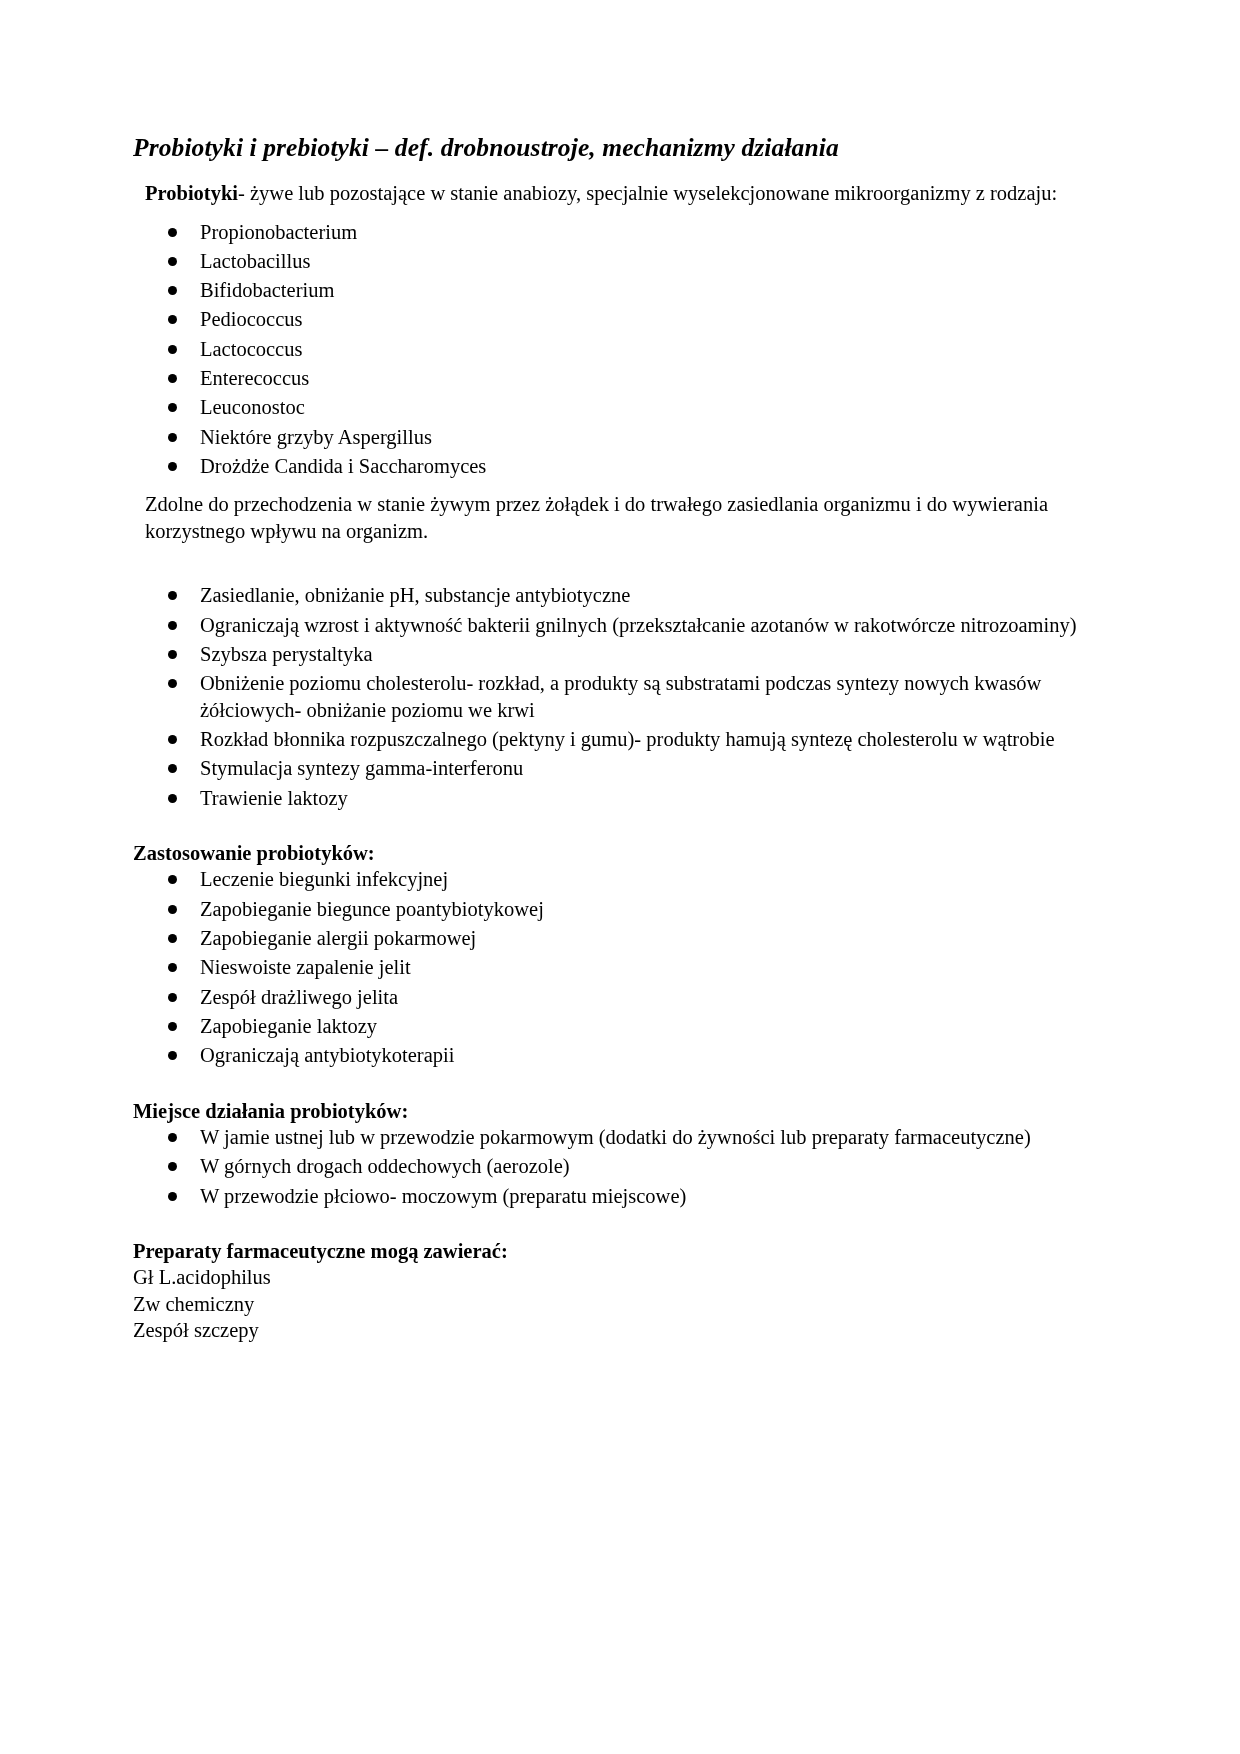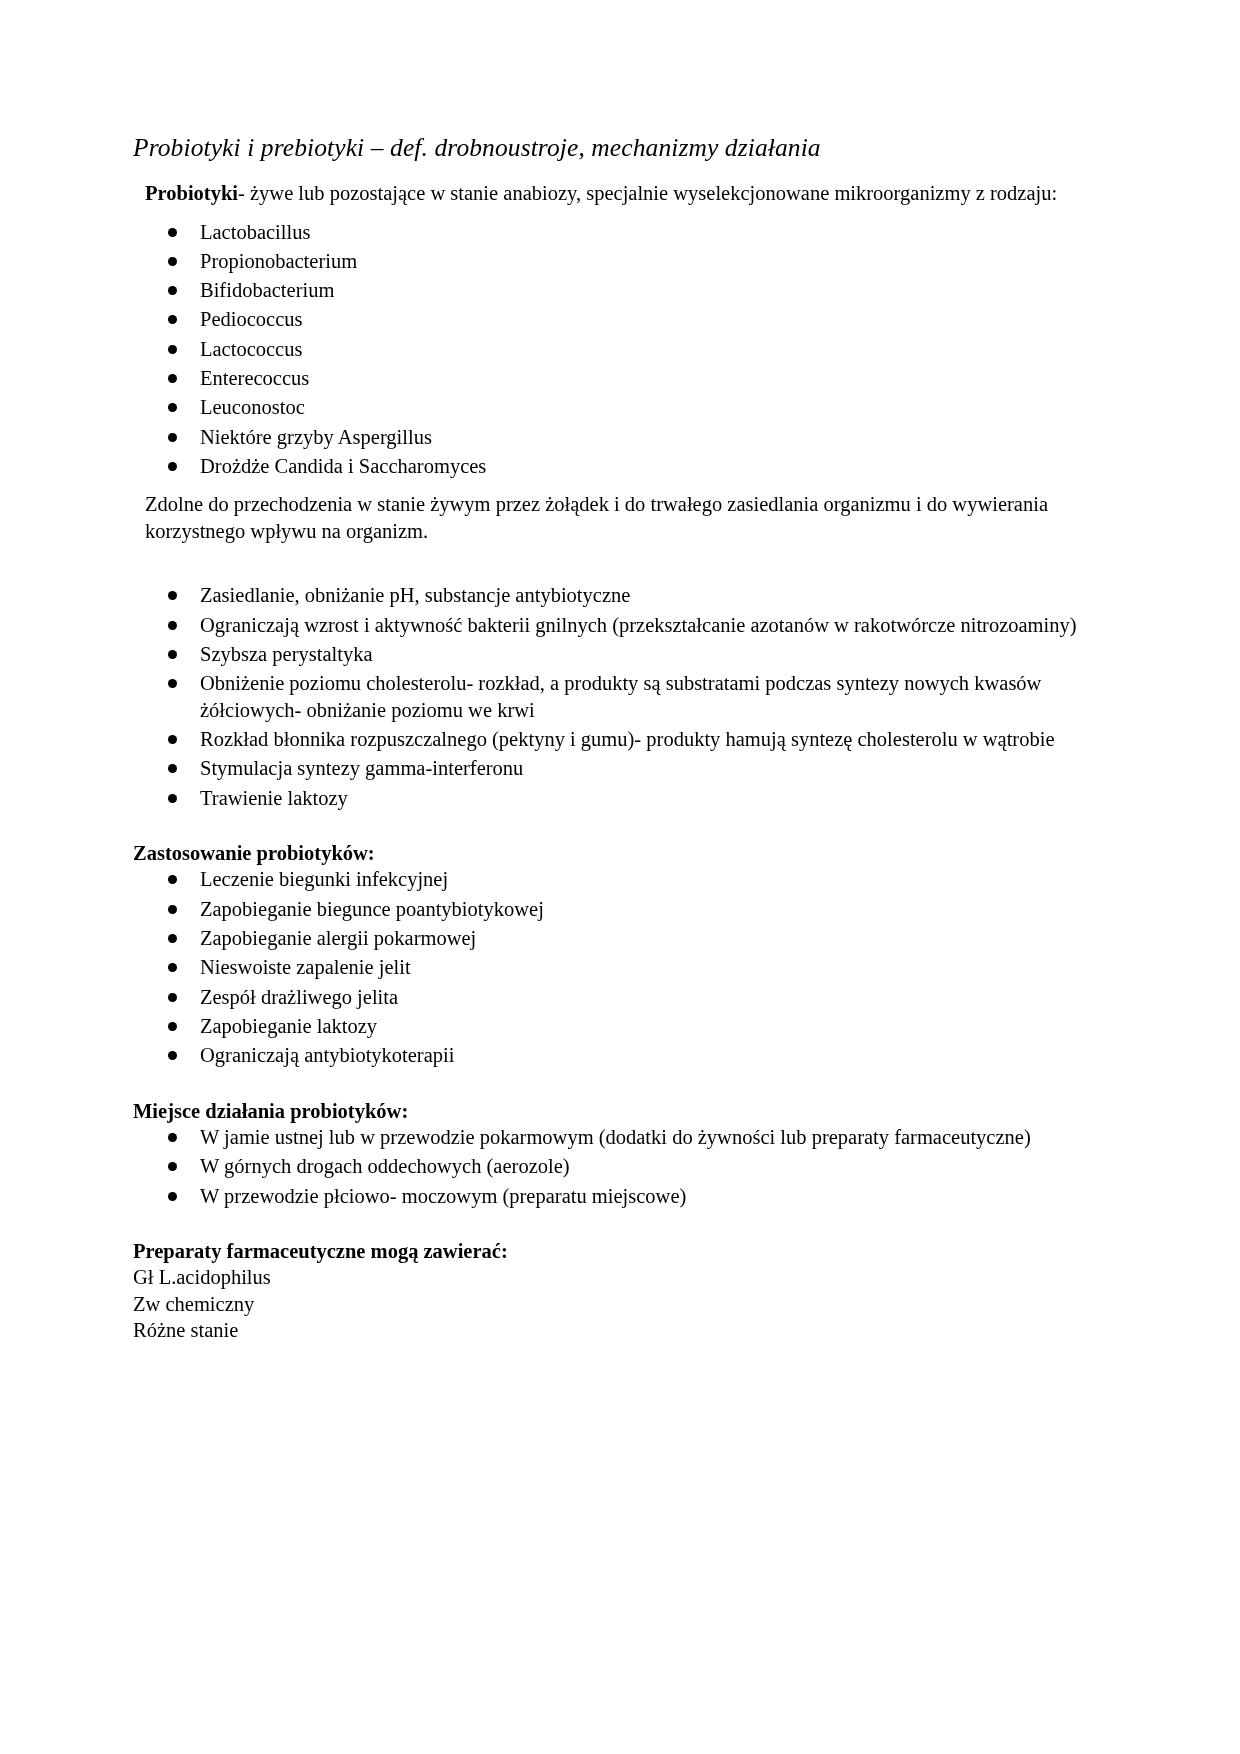--- a/index.html
+++ b/index.html
@@ -1,40 +1,40 @@
 <!DOCTYPE html>
 <html><head>
 <meta charset="utf-8">
 <style>
   html, body { margin: 0; padding: 0; background: #ffffff; }
   body { width: 1240px; height: 1754px; position: relative; overflow: hidden;
          font-family: "Liberation Serif", "DejaVu Serif", serif; color: #000; }
   .page { position: absolute; left: 133px; top: 128px; width: 960px; }
-  .title { font-size: 25.5px; font-weight: normal; font-style: italic; line-height: 40px; margin: 0 0 12px 0; letter-spacing: 0.1px; }
+  .title { font-size: 25.5px; font-weight: bold; font-style: italic; line-height: 40px; margin: 0 0 12px 0; letter-spacing: 0.1px; }
   .para { font-size: 20.5px; line-height: 26.5px; margin: 12px; }
   .para b { font-weight: bold; }
   .heading { font-size: 20.5px; font-weight: bold; line-height: 26.5px; margin: 0; }
   ul { list-style: none; margin: 0; padding: 0; }
   li { position: relative; padding-left: 67px; font-size: 20.5px; line-height: 26.5px; margin: 0 0 2.8px 0; }
   li::before { content: ""; position: absolute; left: 35px; top: 9px; width: 9px; height: 9px; border-radius: 50%; background: #000; }
   .gap { height: 26px; }
   .plain { font-size: 20.5px; line-height: 26.5px; margin: 0; }
 </style>
 </head>
 <body>
 
 <div class="page">
   <h1 class="title">Probiotyki i prebiotyki – def. drobnoustroje, mechanizmy działania</h1>
 
   <p class="para">
     <b>Probiotyki</b><span>- żywe lub pozostające w stanie anabiozy, specjalnie wyselekcjonowane mikroorganizmy z rodzaju:</span>
   </p>
   <ul>
+    <li>Propionobacterium</li>
     <li>Lactobacillus</li>
-    <li>Propionobacterium</li>
     <li>Bifidobacterium</li>
     <li>Pediococcus</li>
     <li>Lactococcus</li>
     <li>Enterecoccus</li>
     <li>Leuconostoc</li>
     <li>Niektóre grzyby Aspergillus</li>
     <li>Drożdże Candida i Saccharomyces</li>
   </ul>
   <p class="para">Zdolne do przechodzenia w stanie żywym przez żołądek i do trwałego zasiedlania organizmu i do wywierania korzystnego wpływu na organizm.</p>
 
@@ -70,14 +70,14 @@
     <li>W jamie ustnej lub w przewodzie pokarmowym (dodatki do żywności lub preparaty farmaceutyczne)</li>
     <li>W górnych drogach oddechowych (aerozole)</li>
     <li>W przewodzie płciowo- moczowym (preparatu miejscowe)</li>
   </ul>
 
   <div class="gap"></div>
 
   <h2 class="heading">Preparaty farmaceutyczne mogą zawierać:</h2>
   <p class="plain">Gł L.acidophilus</p>
   <p class="plain">Zw chemiczny</p>
-  <p class="plain">Różne stanie</p>
+  <p class="plain">Zespół szczepy</p>
 </div>
 
 </body></html>

